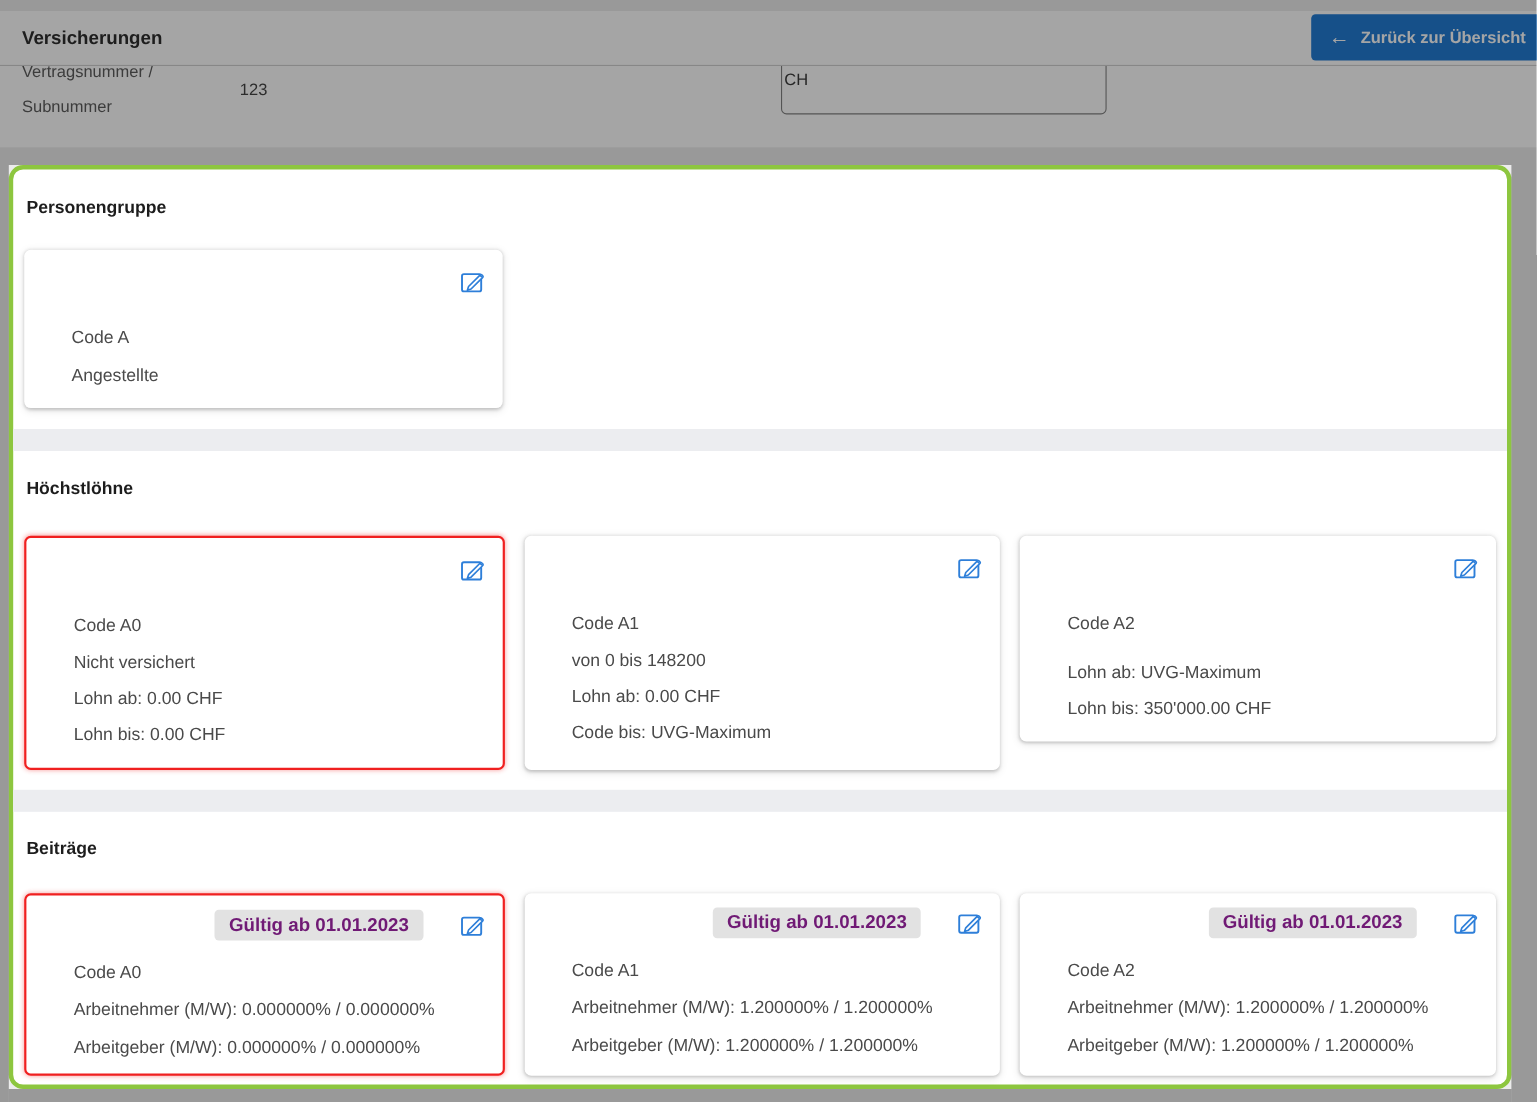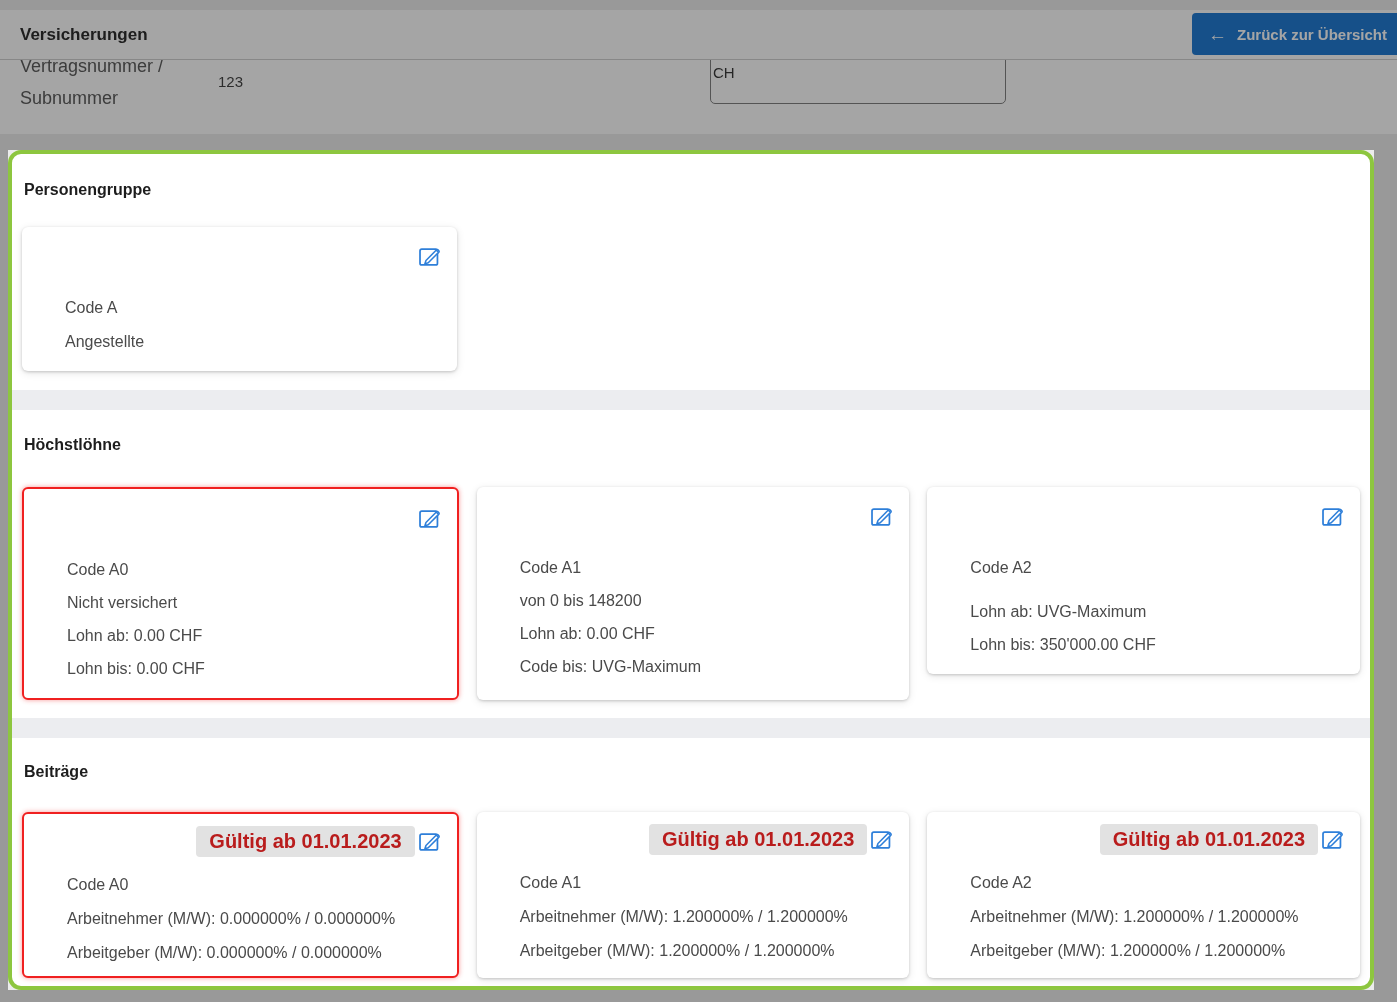--- a/index.html
+++ b/index.html
@@ -46,21 +46,21 @@
   
   .form-block {
     position: absolute;
     left: 0; top: 60px;
     width: 100%; height: 74px;
     background: #ffffff;
     overflow: hidden;
   }
   .form-label {
     position: absolute; left: 20px; top: -10px;
-    font-size: 18px; line-height: 32px; color: #565656;
+    font-size: 15px; line-height: 32px; color: #565656;
   }
   .form-value {
     position: absolute; left: 218px; top: 13px;
     font-size: 15px; color: #3d3d3d;
   }
   .country-input {
     position: absolute; left: 710px; top: -10px;
     width: 296px; height: 54px;
     border: 1px solid #7d7d7d; border-radius: 5px;
     box-sizing: border-box;
@@ -126,21 +126,22 @@
   .h-badge { height: 166px; padding-top: 12px; }
 
   .card-top {
     display: flex; justify-content: flex-end; align-items: center;
     height: 30px;
   }
   .badge {
     background: #e2e2e2;
     border-radius: 4px;
     padding: 4px 13px;
-    font-size: 20px; font-weight: bold; color: #b91c1c;
+    font-size: 17px; font-weight: bold; color: #701a75;
+    margin-right: 30px;
     white-space: nowrap;
   }
   .edit-btn {
     background: none; border: none; padding: 0;
     width: 28px; height: 28px; cursor: pointer;
     display: flex; align-items: center; justify-content: center;
   }
   .card-lines { margin-top: 20px; margin-left: 29px; }
   .card-lines.tight { margin-top: 12px; }
   .card-line {

